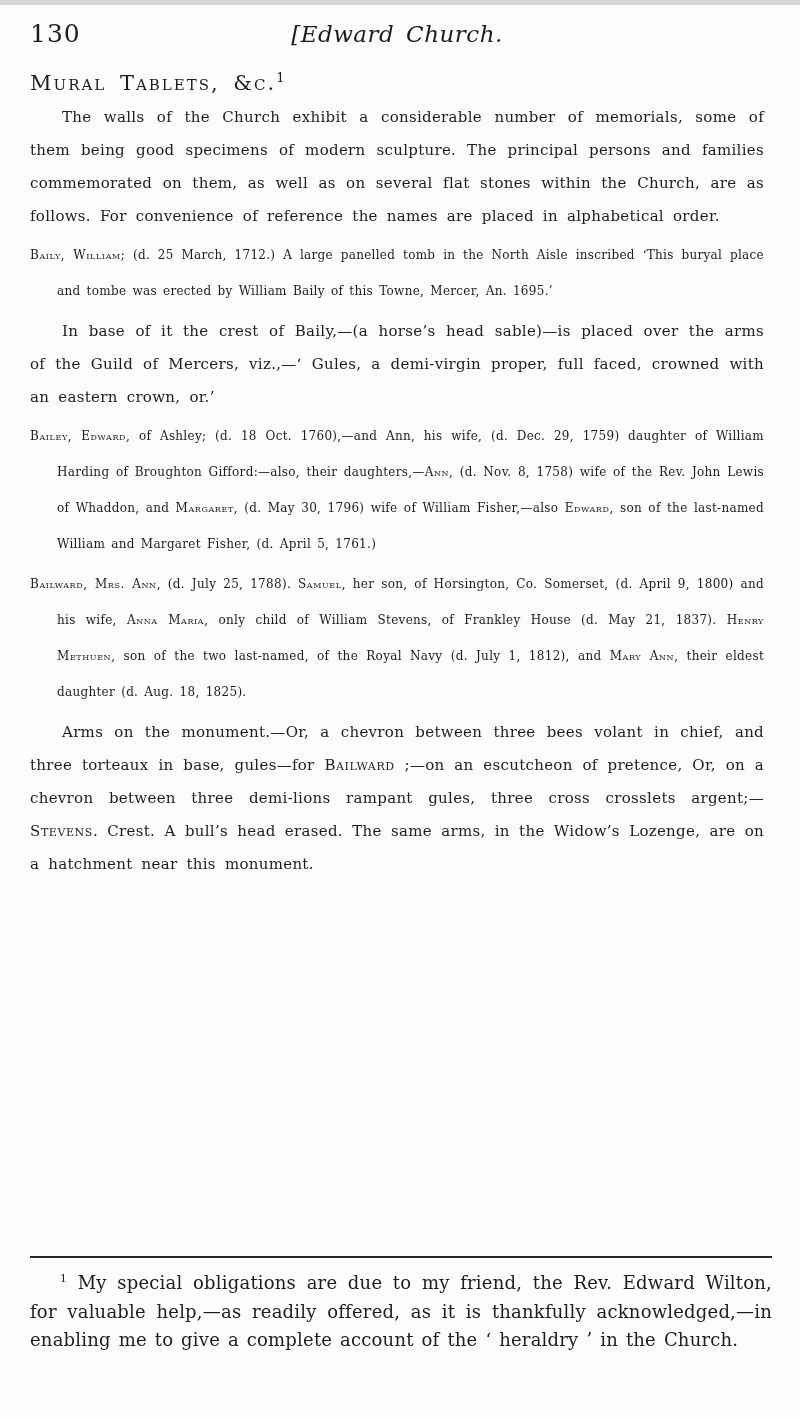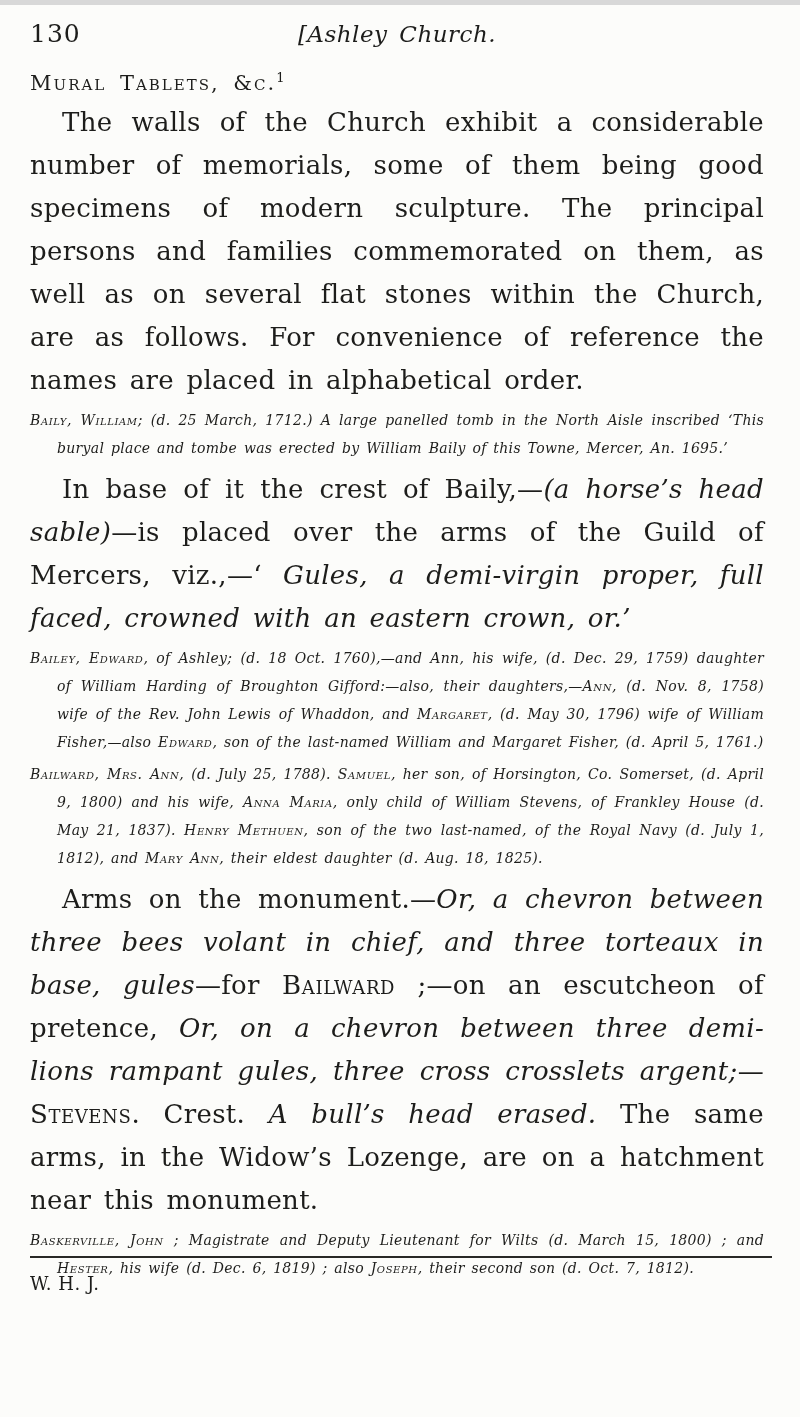--- a/index.html
+++ b/index.html
@@ -30,38 +30,37 @@
     font-size: 21px;
     font-weight: normal;
     font-variant: small-caps;
     letter-spacing: 2px;
     word-spacing: 5px;
   }
   .heading sup { font-size: 13px; letter-spacing: 0; }
   .para { margin: 0; text-align: justify; }
   .para.body {
     margin-top: 6px;
-    font-size: 26px;
-    line-height: 43px;
+    font-size: 15px;
+    line-height: 33px;
     text-indent: 32px;
     word-spacing: 4px;
     letter-spacing: 0.3px;
   }
   .para.entry {
     margin-top: 4px;
-    font-size: 14px;
-    line-height: 28px;
+    font-size: 12px;
+    line-height: 36px;
     padding-left: 27px;
     text-indent: -27px;
     word-spacing: 2px;
     letter-spacing: 0.3px;
-    font-style: italic;
   }
   .run-p { }
-  .run-i { font-style: italic; }
+  .run-i { }
   .run-sc { font-variant: small-caps; letter-spacing: 0.6px; }
   .run-sup { vertical-align: super; font-size: 0.6em; line-height: 0; }
   .footnote { position: absolute; left: 30px; right: 28px; top: 1251px; }
   .fn-rule { border-top: 2.5px solid #282826; margin: 0 0 11px 0; }
   .fn-text {
     margin: 0;
     font-size: 18px;
     line-height: 28.5px;
     text-align: justify;
     text-indent: 30px;
@@ -70,31 +69,30 @@
   }
   .fn-sig { margin: 0; font-size: 18px; line-height: 29px; letter-spacing: 0.5px; }
 </style>
 </head>
 <body>
 
 <div class="page" style="background: rgb(252, 252, 250); color: rgb(29, 29, 27);">
 
   <div class="page-header">
     <span class="pagenum">130</span>
-    <span class="section-marker">[Ashley Church.</span>
+    <span class="section-marker">[Edward Church.</span>
   </div>
 
   <h1 class="heading"><span>Mural Tablets, &amp;c.</span><sup>1</sup></h1>
 
   <p class="para body"><span class="run-p">The walls of the Church exhibit a considerable number of memorials, some of them being good specimens of modern sculpture.  The principal persons and families commemorated on them, as well as on several flat stones within the Church, are as follows.  For convenience of reference the names are placed in alphabetical order.</span></p>
   <p class="para entry"><span class="run-sc">Baily, William</span><span class="run-p">; (d. 25 March, 1712.)  A large panelled tomb in the North Aisle inscribed ‘This buryal place and tombe was erected by William Baily of this Towne, Mercer, An. 1695.’</span></p>
   <p class="para body"><span class="run-p">In base of it the crest of Baily,—</span><span class="run-i">(a horse’s head sable)</span><span class="run-p">—is placed over the arms of the Guild of Mercers, viz.,—‘ </span><span class="run-i">Gules, a demi-virgin proper, full faced, crowned with an eastern crown, or.’</span></p>
   <p class="para entry"><span class="run-sc">Bailey, Edward</span><span class="run-p">, of Ashley; (d. 18 Oct. 1760),—and Ann, his wife, (d. Dec. 29, 1759) daughter of William Harding of Broughton Gifford:—also, their daughters,—</span><span class="run-sc">Ann</span><span class="run-p">, (d. Nov. 8, 1758) wife of the Rev. John Lewis of Whaddon, and </span><span class="run-sc">Margaret</span><span class="run-p">, (d. May 30, 1796) wife of William Fisher,—also </span><span class="run-sc">Edward</span><span class="run-p">, son of the last-named William and Margaret Fisher, (d. April 5, 1761.)</span></p>
   <p class="para entry"><span class="run-sc">Bailward, Mrs. Ann</span><span class="run-p">, (d. July 25, 1788).  </span><span class="run-sc">Samuel</span><span class="run-p">, her son, of Horsington, Co. Somerset, (d. April 9, 1800) and his wife, </span><span class="run-sc">Anna Maria</span><span class="run-p">, only child of William Stevens, of Frankley House (d. May 21, 1837).  </span><span class="run-sc">Henry Methuen</span><span class="run-p">, son of the two last-named, of the Royal Navy (d. July 1, 1812), and </span><span class="run-sc">Mary Ann</span><span class="run-p">, their eldest daughter (d. Aug. 18, 1825).</span></p>
   <p class="para body"><span class="run-p">Arms on the monument.—</span><span class="run-i">Or, a chevron between three bees volant in chief, and three torteaux in base, gules</span><span class="run-p">—for </span><span class="run-sc">Bailward</span><span class="run-p"> ;—on an escutcheon of pretence, </span><span class="run-i">Or, on a chevron between three demi-lions rampant gules, three cross crosslets argent;</span><span class="run-p">— </span><span class="run-sc">Stevens</span><span class="run-p">.  Crest.  </span><span class="run-i">A bull’s head erased.</span><span class="run-p">  The same arms, in the Widow’s Lozenge, are on a hatchment near this monument.</span></p>
-  <p class="para entry"><span class="run-sc">Baskerville, John</span><span class="run-p"> ; Magistrate and Deputy Lieutenant for Wilts (d. March 15, 1800) ; and </span><span class="run-sc">Hester</span><span class="run-p">, his wife (d. Dec. 6, 1819) ; also </span><span class="run-sc">Joseph</span><span class="run-p">, their second son (d. Oct. 7, 1812).</span></p>
 
   <div class="footnote">
     <div class="fn-rule"></div>
-    <p class="fn-sig">W. H. J.</p>
+    <p class="fn-text"><span class="run-sup">1</span><span class="run-p"> My special obligations are due to my friend, the Rev. Edward Wilton, for valuable help,—as readily offered, as it is thankfully acknowledged,—in enabling me to give a complete account of the ‘ heraldry ’ in the Church.</span></p>
   </div>
 
 </div>
 
 </body></html>

